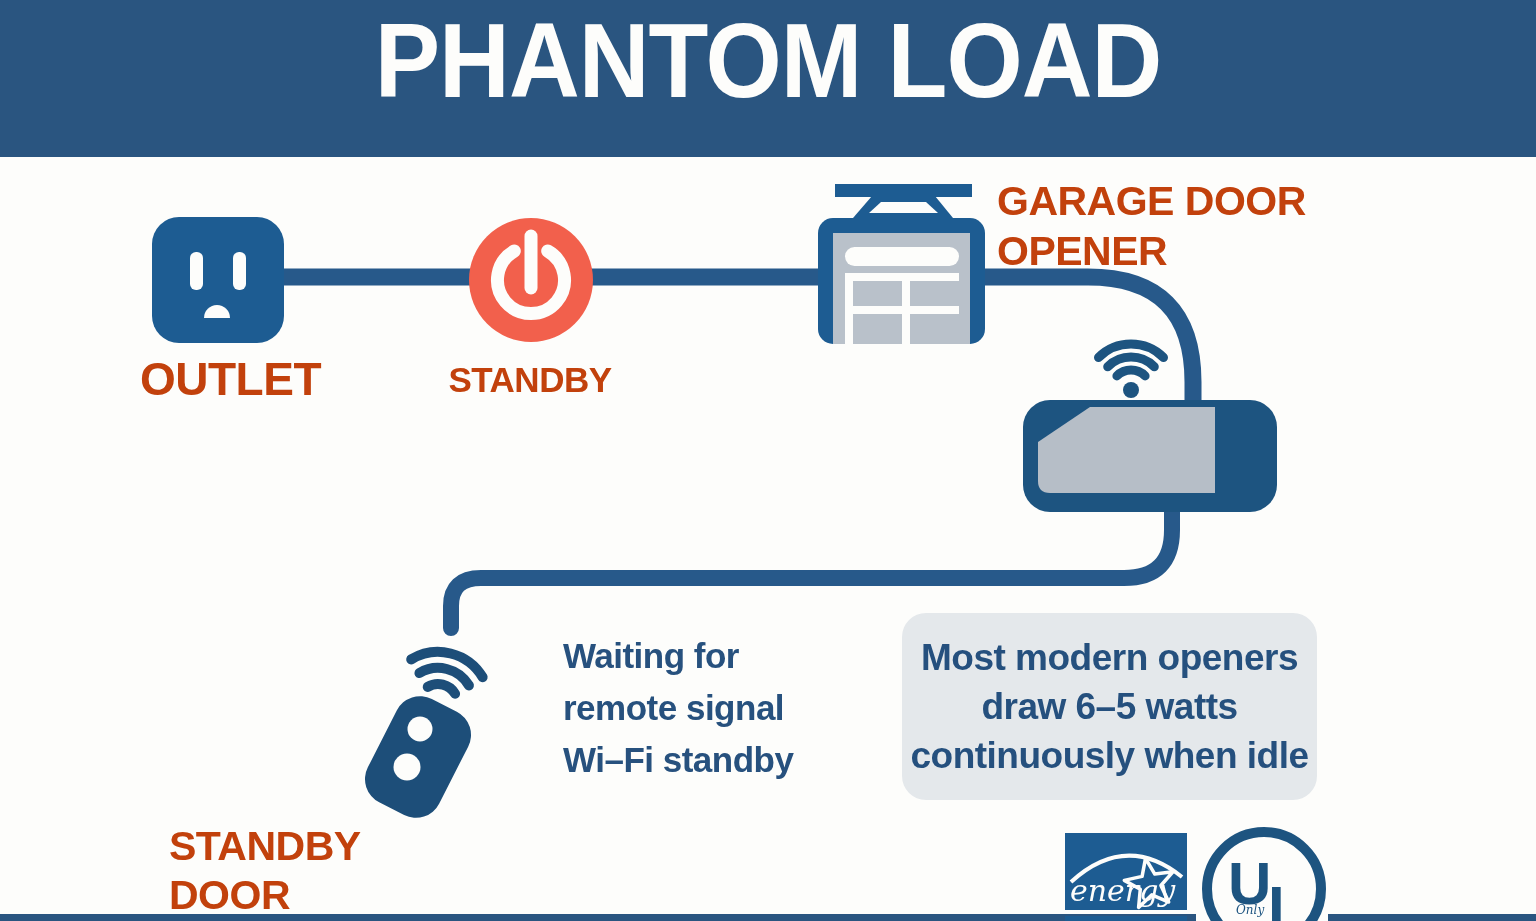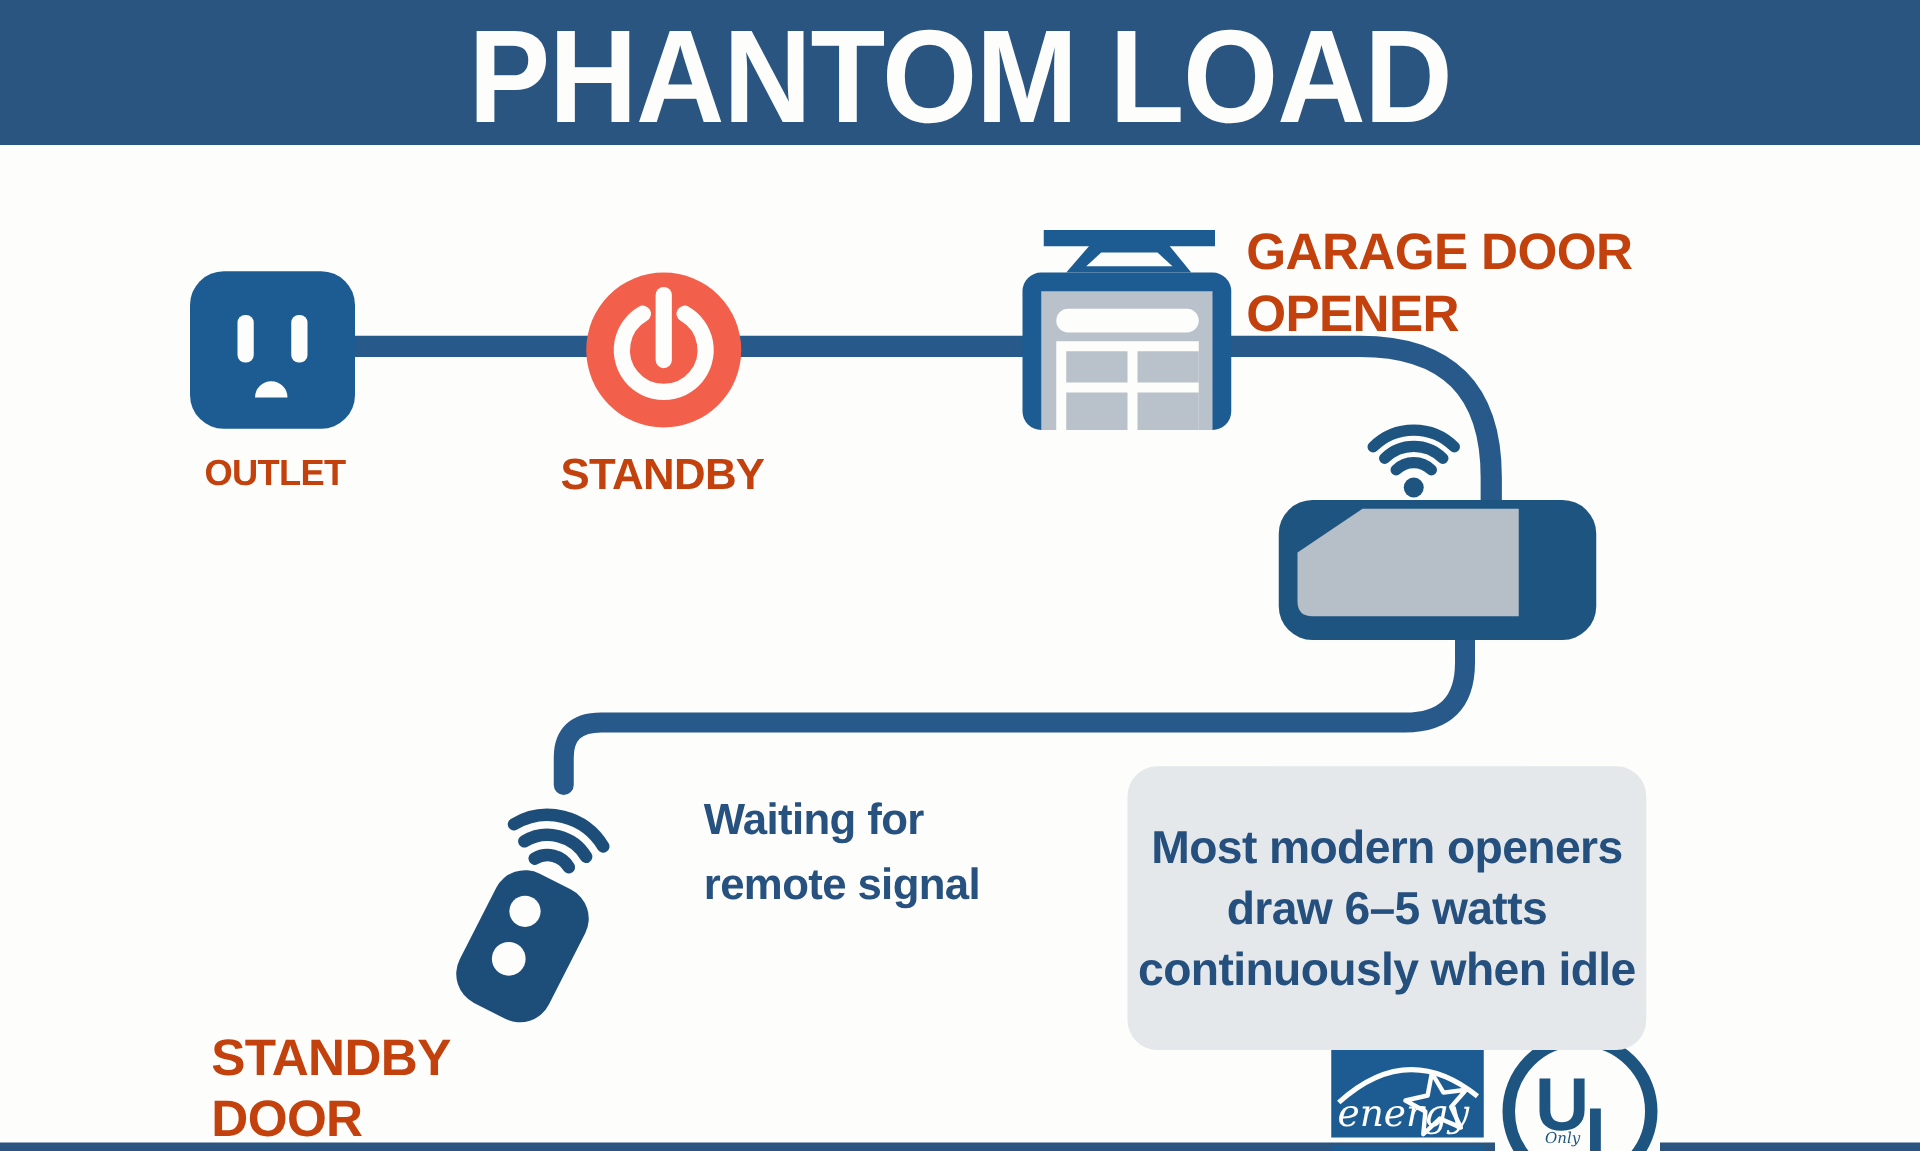--- a/index.html
+++ b/index.html
@@ -1,38 +1,38 @@
 <!DOCTYPE html>
 <html><head>
 <meta charset="utf-8">
 <style>
   html,body{margin:0;padding:0;background:#ffffff;}
   .canvas{
     position:relative;width:1536px;height:921px;overflow:hidden;
     background:#fdfdfb;font-family:"Liberation Sans",sans-serif;
   }
-  .banner{position:absolute;left:0;top:0;width:1536px;height:116px;background:#2a5580;}
+  .banner{position:absolute;left:0;top:0;width:1536px;height:157px;background:#2a5580;}
   .title{
     position:absolute;left:0;top:0;width:100%;text-align:center;
     color:#fdfdfb;font-size:98px;font-weight:bold;letter-spacing:-1px;
     line-height:112px;transform:scaleY(1.08);transform-origin:top;white-space:nowrap;
   }
   svg.gfx{position:absolute;left:0;top:0;}
   .lbl{position:absolute;font-weight:800;color:#c2410c;letter-spacing:-0.5px;}
-  .lbl-outlet{left:140px;top:357px;width:160px;text-align:center;font-size:29px;line-height:45px;}
+  .lbl-outlet{left:140px;top:357px;width:160px;text-align:center;font-size:46px;line-height:45px;}
   .lbl-standby{left:355px;top:357px;width:350px;text-align:center;font-size:35px;line-height:46px;}
   .lbl-garage{left:997px;top:176px;font-size:41px;line-height:50px;}
   .lbl-active{left:166px;top:494px;font-size:41px;line-height:49px;}
   .lbl-mode{left:169px;top:822px;font-size:41px;line-height:49px;}
   .note{
     position:absolute;left:563px;top:630px;font-size:35px;font-weight:600;
     color:#27517e;line-height:52px;letter-spacing:-0.5px;
   }
   .callout{
-    position:absolute;left:902px;top:613px;width:415px;height:227px;
+    position:absolute;left:902px;top:613px;width:415px;height:187px;
     background:#e4e8eb;border-radius:24px;display:flex;flex-direction:column;
     justify-content:center;align-items:center;text-align:center;
     color:#25507e;font-size:37px;font-weight:600;line-height:49px;letter-spacing:-0.5px;
   }
   .callout .strong{font-weight:800;}
   .energy-script{font-family:"DejaVu Serif",serif;font-style:italic;}
   .ul-letters{font-family:"Liberation Sans",sans-serif;font-weight:bold;}
 </style>
 </head>
 <body>
@@ -135,20 +135,21 @@
 
 
   <div class="lbl lbl-mode">
     <div>STANDBY</div>
     <div>DOOR</div>
   </div>
 
   <div class="note">
     <div>Waiting for</div>
     <div>remote signal</div>
+    <div>Wi–Fi standby</div>
   </div>
 
   <div class="callout">
     <div>Most modern openers</div>
     <div class="strong">draw 6–5 watts</div>
     <div>continuously when idle</div>
   </div>
 
 </div>
 

